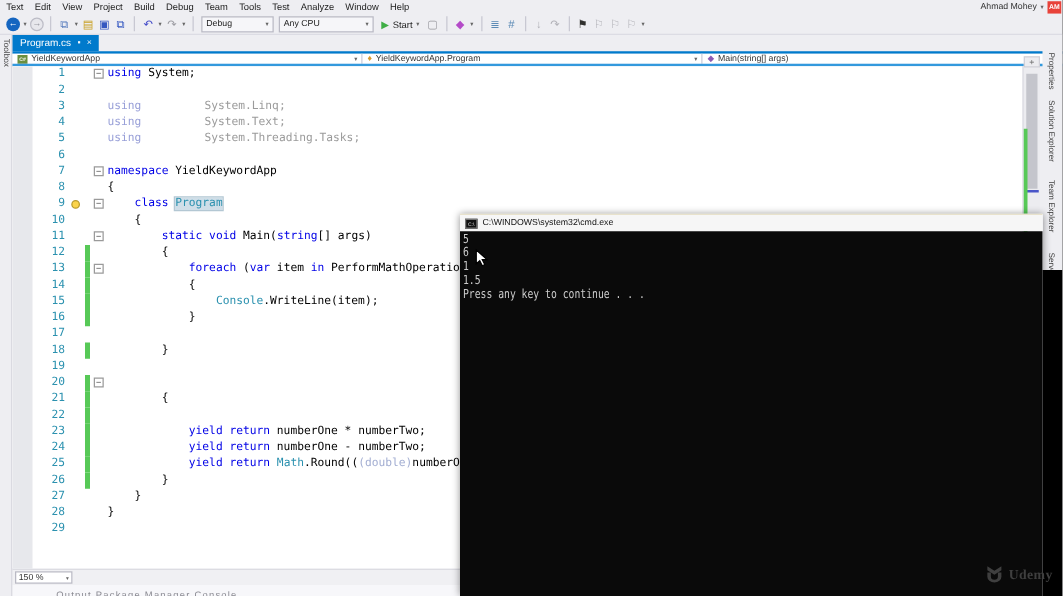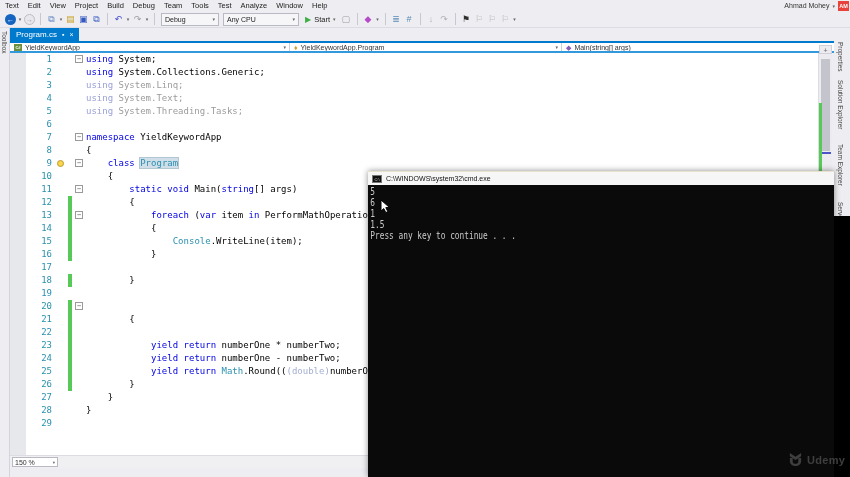--- a/index.html
+++ b/index.html
@@ -53,21 +53,21 @@
   
   .editor{position:absolute;left:10px;top:53px;width:808px;height:402px;background:#fff;overflow:hidden;}
   .gutterbg{position:absolute;left:0;top:0;width:16px;height:100%;background:#e7e8ec;}
   .cl{position:relative;height:13px;font-family:"DejaVu Sans Mono",monospace;font-size:9px;line-height:13px;white-space:pre;}
   .ln{position:absolute;left:0;width:42px;text-align:right;color:#2b91af;}
   .bulb{position:absolute;left:47px;top:3px;width:7px;height:7px;border-radius:50%;background:#fbd44b;border:1px solid #b99b2e;box-sizing:border-box;}
   .chg{position:absolute;left:58px;top:0;width:4px;height:13px;background:#57c957;}
   .fold{position:absolute;left:65px;top:2px;width:8px;height:8px;border:1px solid #9a9a9a;background:#fff;
         font-size:7px;line-height:7px;text-align:center;color:#555;box-sizing:border-box;}
   .codet{position:absolute;left:76px;}
-  .k{color:#0000e6;} .p{color:#000;} .t{color:#2b91af;} .gk{color:#99a0d8;} .gy{color:#9b9b9b;} .fk{color:#a3aed2;}
+  .k{color:#0000e6;} .p{color:#000;} .t{color:#2b91af;} .gk{color:#99a0d8;} .gy{color:#9b9b9b;padding-left:45px;} .fk{color:#a3aed2;}
   .hl{color:#2b91af;background:#cfdee8;outline:1px solid #b3c7d3;}
   
   .vscroll{position:absolute;left:818px;top:53px;width:14px;height:402px;background:#ececf0;border-left:1px solid #dcdce2;box-sizing:border-box;}
   .vplus{position:absolute;left:0;top:-8px;width:13px;height:9px;font-size:7px;line-height:9px;text-align:center;color:#666;
          background:#ececf0;border:1px solid #d0d0d8;box-sizing:border-box;}
   .vthumb{position:absolute;left:2px;top:6px;width:9px;height:92px;background:#c4c5cc;}
   .vcaret{position:absolute;left:1px;top:99px;width:11px;height:2px;background:#4a55c8;}
   .vgreen{position:absolute;left:0;top:50px;width:3px;height:119px;background:#57c957;}
   .hscrollrow{position:absolute;left:10px;top:455px;width:808px;height:13px;background:#f0f0f3;border-top:1px solid #dcdce2;box-sizing:border-box;}
   .zoomcombo{position:absolute;left:2px;top:1px;width:46px;height:10px;background:#fff;border:1px solid #b9b9c4;
@@ -78,21 +78,21 @@
   
   .console{position:absolute;left:368px;top:171px;width:466px;height:306px;z-index:5;box-shadow:0 0 6px rgba(0,0,0,.45);}
   .ctitle{height:14px;background:#f6f6f6;display:flex;align-items:center;gap:4px;padding-left:4px;font-size:7px;color:#111;border-top:1px solid #e8e2cc;box-sizing:border-box;}
   .cmdicon{width:10px;height:8px;background:#111;color:#ddd;font-size:4px;line-height:8px;text-align:center;border:1px solid #777;box-sizing:border-box;}
   .cbody{position:absolute;left:0;top:14px;right:0;bottom:0;background:#0a0a0a;overflow:hidden;}
   #console-lines{padding:1px 0 0 3px;font-family:"DejaVu Sans Mono",monospace;font-size:10px;line-height:11px;
                  color:#cccccc;white-space:pre;transform:scaleX(.78);transform-origin:0 0;}
   .mcursor{position:absolute;left:12px;top:28px;z-index:6;}
   
   .watermark{position:absolute;left:788px;top:452px;z-index:6;display:flex;align-items:center;gap:4px;}
-  .watermark .wtext{font-size:11px;font-weight:bold;color:#3f3f3f;letter-spacing:.3px;}
+  .watermark .wtext{font-size:11px;font-weight:bold;color:#3f3f3f;letter-spacing:.3px;font-family:Liberation Serif, serif;}
 </style>
 </head>
 <body>
 
 <div id="ide">
 
   <div class="menubar">
     <div id="menu-items">
         <span>Text</span>
         <span>Edit</span>
@@ -194,21 +194,21 @@
       <span>Main(string[] args)</span>
       <span class="cc">▾</span>
     </div>
   </div>
   <div class="navline"></div>
 
   <div class="editor">
     <div class="gutterbg"></div>
     <div id="code-lines">
         <div class="cl"><span class="ln">1</span><span class="fold">−</span><span class="codet"><span class="k">using</span><span class="p"> System;</span></span></div>
-        <div class="cl"><span class="ln">2</span><span class="codet"><span class="k">using</span><span class="p"> System.Collections.Generic;</span></span></div>
+        <div class="cl"><span class="ln">2</span></div>
         <div class="cl"><span class="ln">3</span><span class="codet"><span class="gk">using</span><span class="gy"> System.Linq;</span></span></div>
         <div class="cl"><span class="ln">4</span><span class="codet"><span class="gk">using</span><span class="gy"> System.Text;</span></span></div>
         <div class="cl"><span class="ln">5</span><span class="codet"><span class="gk">using</span><span class="gy"> System.Threading.Tasks;</span></span></div>
         <div class="cl"><span class="ln">6</span><span class="codet"></span></div>
         <div class="cl"><span class="ln">7</span><span class="fold">−</span><span class="codet"><span class="k">namespace</span><span class="p"> YieldKeywordApp</span></span></div>
         <div class="cl"><span class="ln">8</span><span class="codet"><span class="p">{</span></span></div>
         <div class="cl"><span class="ln">9</span><span class="bulb"></span><span class="fold">−</span><span class="codet"><span class="p">    </span><span class="k">class</span><span class="p"> </span><span class="hl">Program</span></span></div>
         <div class="cl"><span class="ln">10</span><span class="codet"><span class="p">    {</span></span></div>
         <div class="cl"><span class="ln">11</span><span class="fold">−</span><span class="codet"><span class="p">        </span><span class="k">static</span><span class="p"> </span><span class="k">void</span><span class="p"> Main(</span><span class="k">string</span><span class="p">[] args)</span></span></div>
         <div class="cl"><span class="ln">12</span><span class="chg"></span><span class="codet"><span class="p">        {</span></span></div>
@@ -248,20 +248,23 @@
       </div>
   </div>
   <div class="blackext"></div>
 
   <div class="hscrollrow">
     <div class="zoomcombo">
       <span>150 %</span>
       <span class="cc">▾</span>
     </div>
   </div>
+  <div class="bottomcut">
+    <span>Output    Package Manager Console</span>
+  </div>
 
   <div class="console">
     <div class="ctitle">
       <span class="cmdicon">C:\</span>
       <span>C:\WINDOWS\system32\cmd.exe</span>
     </div>
     <div class="cbody">
       <div id="console-lines"><div>5</div><div>6</div><div>1</div><div>1.5</div><div>Press any key to continue . . .</div></div>
     </div>
     <svg class="mcursor" width="11" height="15">

